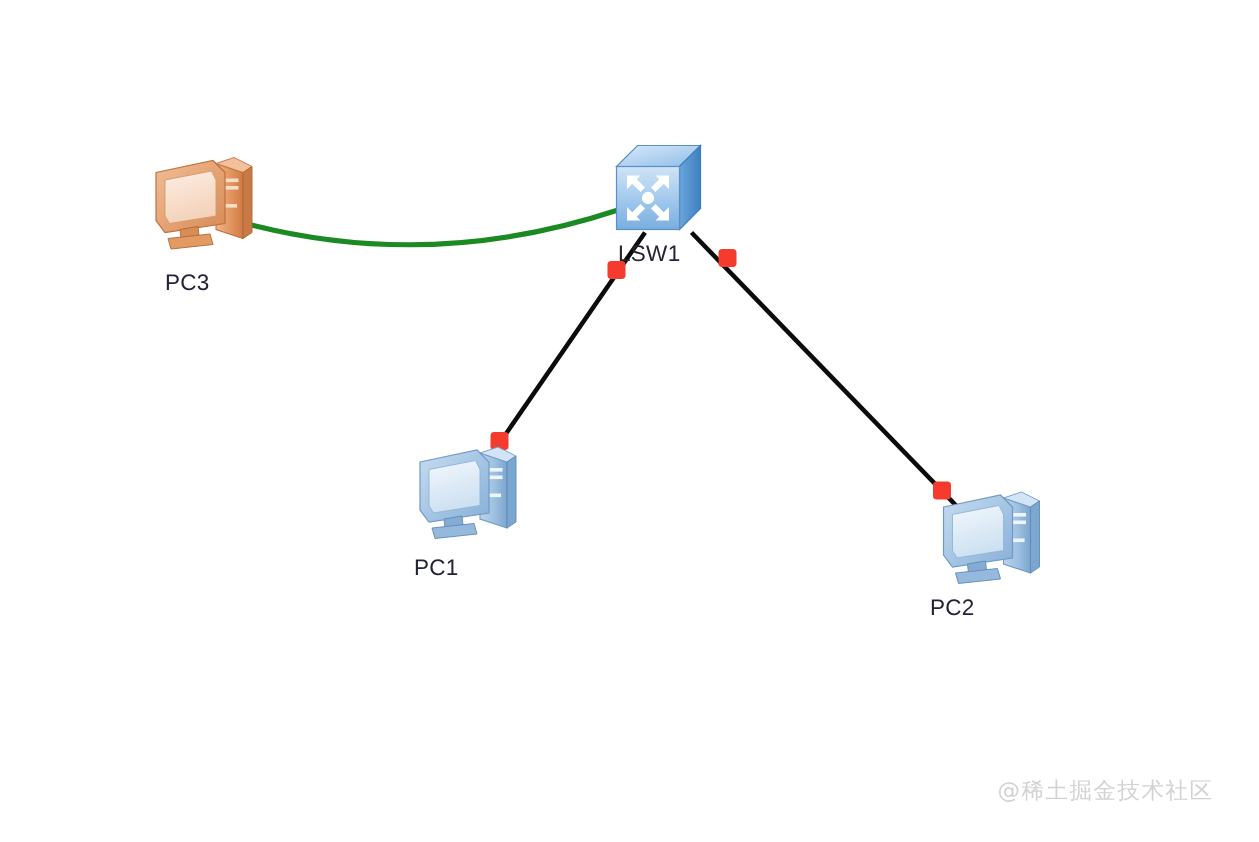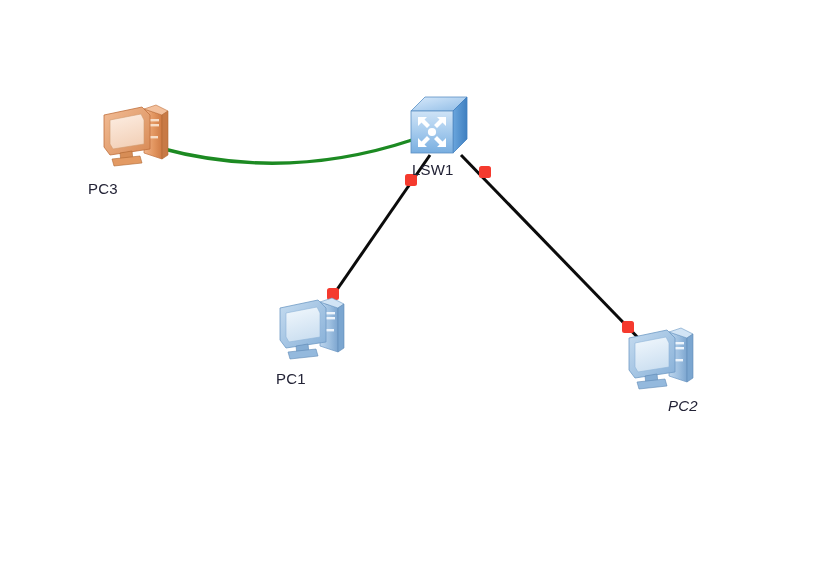--- a/index.html
+++ b/index.html
@@ -183,26 +183,27 @@
 
       <polygon points="20,50 32,48 33,57 21,59" fill="#85add4" stroke="#6089b5" stroke-width="0.6"></polygon>
       <polygon points="12,56 40,53 42,60 14,63" fill="#94b9dd" stroke="#6089b5" stroke-width="0.6"></polygon>
     </g>
   </svg>
 
   <div class="node" style="left:412px; top:160px;">
     <div class="node-label">LSW1</div>
   </div>
 
-  <div class="node" style="left:88px; top:179px;">
+  <div class="node" style="left:110px; top:179px;">
     <div class="node-label">PC3</div>
   </div>
 
   <div class="node" style="left:276px; top:369px;">
     <div class="node-label">PC1</div>
   </div>
 
-  <div class="node" style="left:668px; top:396px;font-style:italic;">
+  <div class="node" style="left:620px; top:396px;">
     <div class="node-label">PC2</div>
   </div>
 
+  <div class="watermark" style="left:665px; top:518px;">@稀土掘金技术社区</div>
 
 </div>
 
 </body></html>

